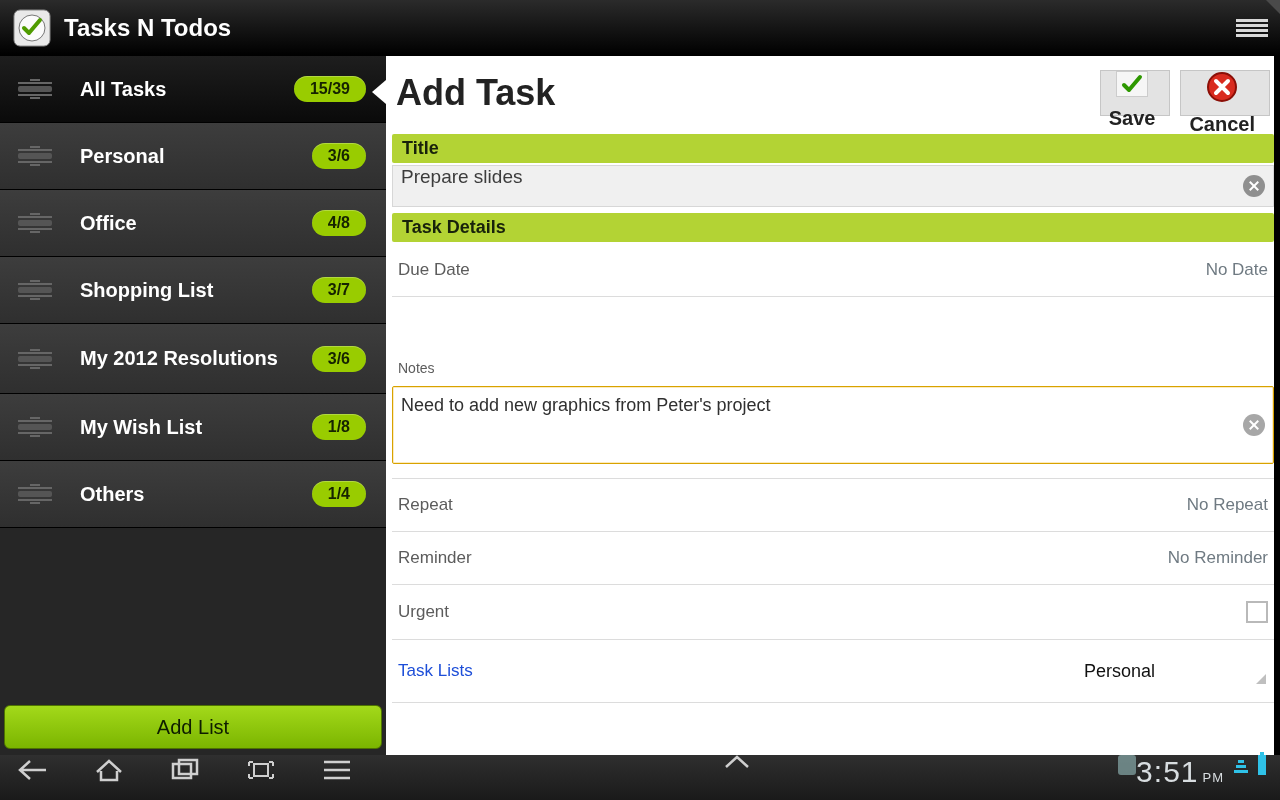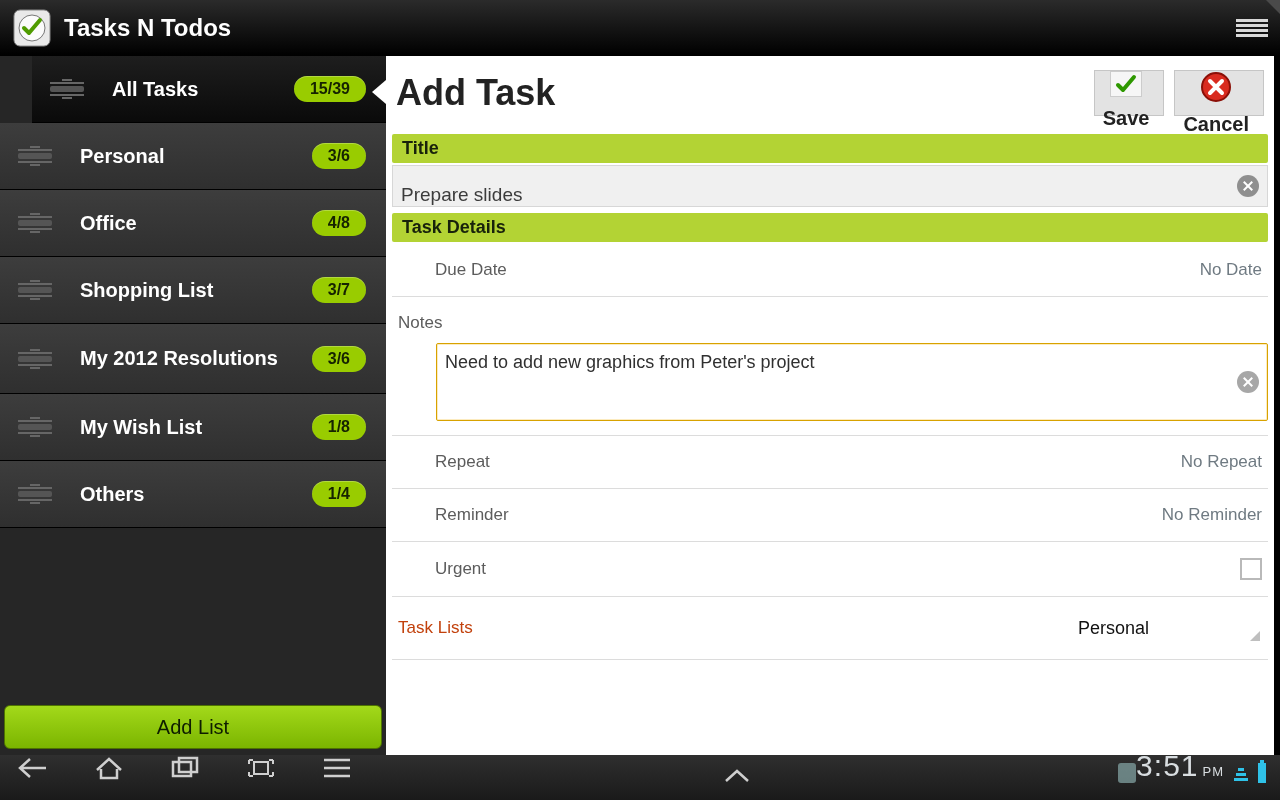--- a/index.html
+++ b/index.html
@@ -32,21 +32,21 @@
   }
   .sidebar-item {
     display:flex; align-items:center; height:67px;
     border-bottom:1px solid #000;
     padding:0 20px 0 18px;
     background: linear-gradient(#3d3d3d,#2f2f2f);
     color:#fff; font-weight:bold; font-size:20px;
     cursor:pointer; position:relative;
   }
   .sidebar-item.tall { height:70px; }
-  .sidebar-item.active { background: linear-gradient(#1e1e1e,#0a0a0a); margin-left: 32px; }
+  .sidebar-item.active { background: linear-gradient(#1e1e1e,#0a0a0a); }
   .sidebar-item .handle {
     width:34px; height:26px; margin-right:28px;
     display:flex; flex-direction:column; justify-content:center; gap:1px;
   }
   .sidebar-item .handle span { display:block; height:2px; background:#666; }
   .sidebar-item .handle span.thick { height:6px; background:#555; border-radius:2px; margin:1px 0; }
   .sidebar-item .handle span.tip { width:10px; align-self:center; }
   .sidebar-item .label { flex:1; line-height:1.15; }
   .sidebar-item .count {
     background:#99cc00; color:#162300; font-weight:bold;
@@ -68,21 +68,21 @@
     display:flex; align-items:center; justify-content:center;
     cursor:pointer;
     text-align:center;
   }
   
   
   .main {
     position:absolute; top:56px; left:386px; right:6px; bottom:45px;
     background:#fff;
     display:flex; flex-direction:column;
-    padding:0 6px 0 6px;
+    padding:0 0 0 6px;
   }
   .main-header {
     display:flex; align-items:center; padding:14px 4px 18px 4px;
   }
   .main-title { font-size:36px; font-weight:800; color:#222; flex:1; }
   .hdr-btn {
     height:46px; display:flex; align-items:center; gap:10px;
     padding:0 14px 0 8px; margin-left:10px;
     background:#e3e3e3; border:1px solid #c6c6c6;
     font-size:20px; font-weight:bold; color:#222; cursor:pointer;flex-direction:column;
@@ -93,21 +93,21 @@
   }
   
   .section-header {
     background:#b3d334; color:#18220b; font-weight:bold;
     padding:4px 10px; font-size:18px; border-radius:2px;
     margin:0 0 2px 0;
   }
   
   .title-input-row {
     position:relative; background:#f0f0f0; border:1px solid #d7d7d7;
-    height:42px; display:flex; align-items:flex-end; padding:0 44px 0 8px;
+    height:42px; display:flex; align-items:flex-start; padding:0 44px 0 8px;
     margin-bottom:6px;
   }
   .title-input {
     border:0; background:transparent; width:100%; font-size:19px;
     color:#3c3c3c; outline:none;
   }
   .clear-btn {
     position:absolute; right:8px; top:50%; transform:translateY(-50%);
     width:22px; height:22px; border-radius:50%; background:#8f8f8f;
     display:flex; align-items:center; justify-content:center; cursor:pointer;
@@ -116,66 +116,65 @@
     content:""; position:absolute; width:12px; height:2px; background:#fff;
   }
   .clear-btn:before { transform:rotate(45deg); }
   .clear-btn:after { transform:rotate(-45deg); }
   
   .detail-row {
     display:flex; align-items:center; justify-content:space-between;
     padding:16px 6px; border-bottom:1px solid #dcdcdc;
     font-size:17px;
   }
-  .detail-row .dlabel { color:#5c5c5c;margin-left:37px; }
+  .detail-row .dlabel { color:#5c5c5c; }
   .detail-row .dvalue { color:#6f7a82; font-weight:500; }
   
   .notes-block { padding:10px 0 14px 0; border-bottom:1px solid #dcdcdc; }
-  .notes-label { color:#5c5c5c; font-size:17px; padding:6px 6px 10px; }
+  .notes-label { color:#5c5c5c; font-size:14px; padding:6px 6px 10px;margin-top:47px; }
   .notes-box {
     position:relative; border:1px solid #d8a200; border-radius:2px;
     height:78px; padding:8px 40px 8px 8px;
     box-shadow: 0 0 0 1px rgba(243,176,0,.25) inset;
-    margin-left: 44px;
   }
   .notes-text { border:0; outline:none; width:100%; height:100%; resize:none;
     font-size:18px; color:#303030; font-family:inherit; }
   .notes-clear {
     position:absolute; right:8px; top:50%; transform:translateY(-50%);
     width:22px; height:22px; border-radius:50%; background:#a7a7a7;
     display:flex; align-items:center; justify-content:center; cursor:pointer;
   }
   .notes-clear:before,.notes-clear:after{
     content:""; position:absolute; width:12px; height:2px; background:#fff;
   }
   .notes-clear:before { transform:rotate(45deg);}
   .notes-clear:after { transform:rotate(-45deg);}
   
   .urgent-box {
     width:22px; height:22px; border:2px solid #b9b9b9; background:#fff;
   }
   
   .tasklist-row { display:flex; align-items:center; padding:16px 6px; border-bottom:1px solid #dcdcdc; font-size:17px;}
-  .tasklist-row .dlabel { color:#c2410c; flex:0 0 auto;}
+  .tasklist-row .dlabel { color:#1d4ed8; flex:0 0 auto;}
   .tasklist-select {
     flex:0 0 190px; margin-left:auto; position:relative;
     height:30px; display:flex; align-items:center; padding:0 20px 0 6px;
     font-size:18px; color:#111; cursor:pointer;
   }
   .tasklist-select:after {
     content:""; position:absolute; right:2px; bottom:2px;
     border-right:10px solid #bfbfbf; border-top:10px solid transparent;
   }
   
   
   .navbar {
     position:absolute; left:0; right:0; bottom:0; height:45px;
     background:linear-gradient(#2f2f2f,#1a1a1a);
-    display:flex; align-items:flex-end; color:#d2d2d2;
-    padding:17px 14px;
+    display:flex; align-items:flex-start; color:#d2d2d2;
+    padding:0 14px;
     margin-top:44px;
   }
   .nav-icon { width:38px; height:30px; display:flex; align-items:center; justify-content:center; margin-right:38px; cursor:pointer; }
   .nav-spacer { flex:1; display:flex; justify-content:center; }
   .nav-up { width:26px; height:14px; }
   .clock { font-size:30px; color:#d8dde0; letter-spacing:1px; font-weight:300; display:flex; align-items:baseline; gap:4px;}
   .clock small { font-size:13px; }
   .status-icons { display:flex; align-items:center; gap:10px; margin-left:10px; }
   .batt { width:8px; height:20px; background:#2fc2e8; position:relative;}
   .batt:before { content:""; position:absolute; top:-3px; left:2px; width:4px; height:3px; background:#2fc2e8;}

